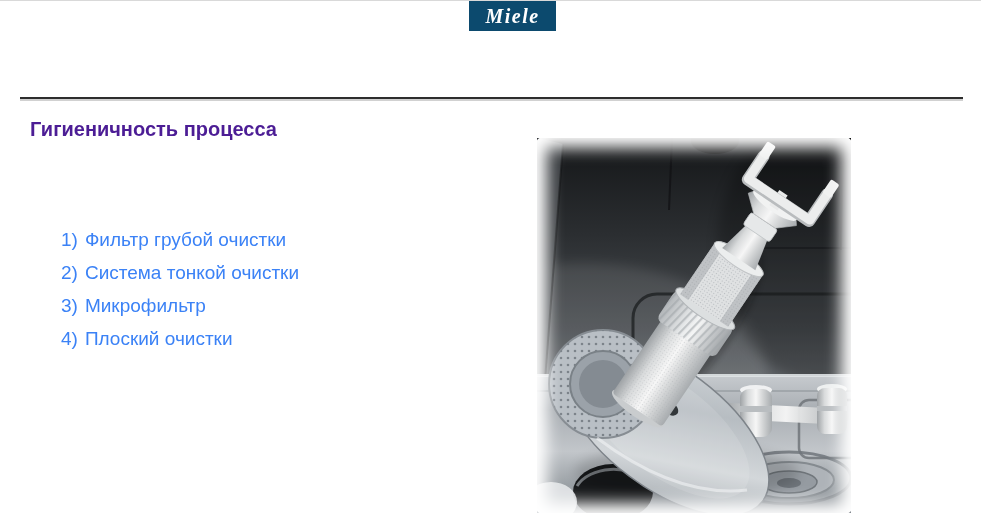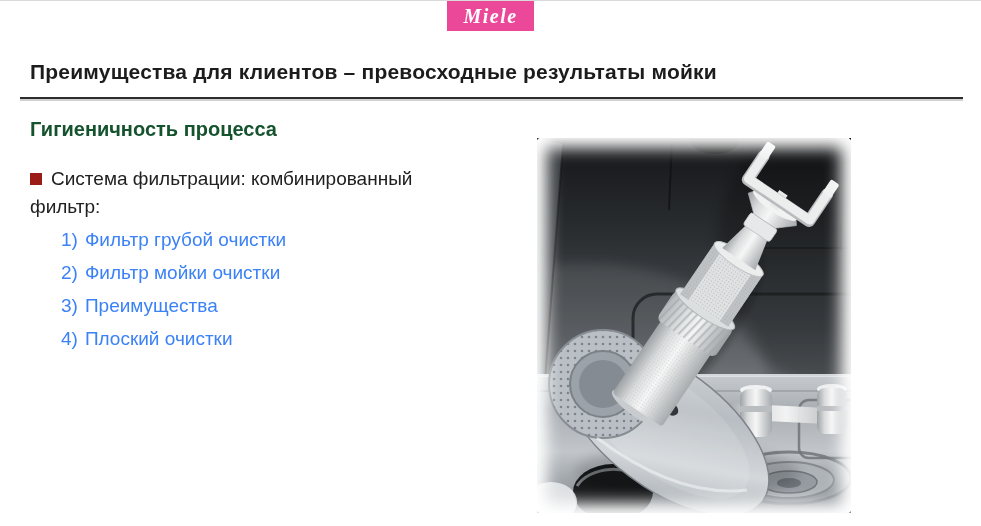--- a/index.html
+++ b/index.html
@@ -23,21 +23,21 @@
     font-size:21px; font-weight:bold; letter-spacing:0.2px; color:#1c1c1c;
     white-space:nowrap;
   }
   .rule {
     position:absolute; left:20px; top:96px; width:943px; height:2px;
     background:#2d2d2d; box-shadow:0 2px 0 rgba(0,0,0,0.18);
   }
   
   .heading {
     position:absolute; left:30px; top:117px; margin:0;
-    font-size:20px; font-weight:bold; color:#14532d;
+    font-size:20px; font-weight:bold; color:#4c1d95;
   }
   .bullet {
     position:absolute; left:30px; top:164px; margin:0; width:452px;
     font-size:19px; line-height:28px; color:#202020;
   }
   .sq {
     display:inline-block; width:12px; height:12px; background:#9b1b17;
     margin-right:9px; vertical-align:baseline;
   }
   .list { position:absolute; left:61px; top:222px; }
@@ -51,35 +51,33 @@
   .photo::after {
     content:""; position:absolute; inset:-2px; pointer-events:none;
     box-shadow:inset 0 0 16px 12px #ffffff; border-radius:10px;
   }
 </style>
 </head>
 <body>
 
 <div class="slide">
 
-  <div class="logo" style="background: #ec4899;">
+  <div class="logo" style="background: #0c4a6e; margin-left: 22px;">
     <span>Miele</span>
   </div>
 
-  <h1 class="title">Преимущества для клиентов – превосходные результаты мойки</h1>
   <div class="rule"></div>
 
   <h2 class="heading">Гигиеничность процесса</h2>
 
-  <p class="bullet"><span class="sq" style="background: rgb(155, 27, 23);"></span><span>Система фильтрации: комбинированный фильтр:</span></p>
 
   <div class="list">
     <div class="li"><span class="num">1)</span><span>Фильтр грубой очистки</span></div>
-    <div class="li"><span class="num">2)</span><span>Фильтр мойки очистки</span></div>
-    <div class="li"><span class="num">3)</span><span>Преимущества</span></div>
+    <div class="li"><span class="num">2)</span><span>Система тонкой очистки</span></div>
+    <div class="li"><span class="num">3)</span><span>Микрофильтр</span></div>
     <div class="li"><span class="num">4)</span><span>Плоский очистки</span></div>
   </div>
 
   <figure class="photo">
     <svg viewBox="0 0 314 375" xmlns="http://www.w3.org/2000/svg">
       <defs>
         <linearGradient id="gWall" x1="0" y1="0" x2="0" y2="1">
           <stop offset="0" stop-color="#141618"></stop>
             <stop offset="0.4" stop-color="#2b2e31"></stop>
           <stop offset="0.78" stop-color="#474b4f"></stop>

